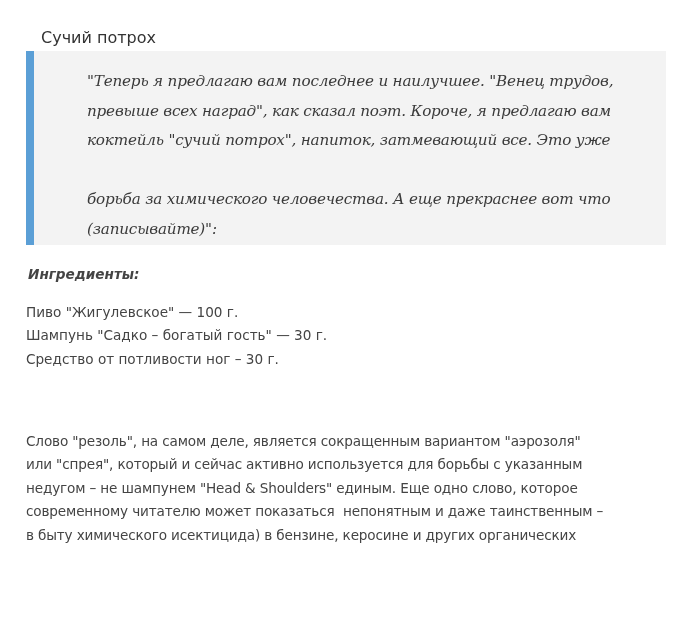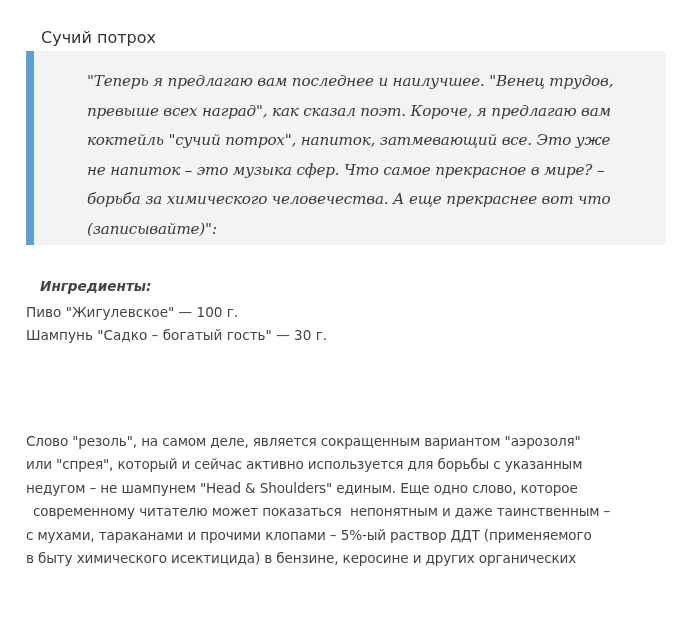--- a/index.html
+++ b/index.html
@@ -18,21 +18,21 @@
   .quote p {
     margin: 0; font-family: "DejaVu Serif", serif; font-style: italic;
     font-size: 15.2px; line-height: 29.5px; color: #3a3a3a;
     letter-spacing: -0.2px;
   }
   .body-text {
     font-family: "DejaVu Sans", sans-serif; color: #444444;
     font-size: 13.6px;
   }
   .ingr-title {
-    position: absolute; left: 26px; top: 262px; margin: 14px;
+    position: absolute; left: 26px; top: 262px; margin: 2px;
     font-weight: bold; font-style: italic; line-height: 20px;
   }
   .ingr-list {
     position: absolute; left: 26px; top: 301px; margin: 0; padding: 0;
     list-style: none; line-height: 23.4px;
   }
   .para {
     position: absolute; left: 26px; top: 430px; width: 650px; margin: 0;
     line-height: 23.4px; letter-spacing: -0.15px;
   }
@@ -41,33 +41,33 @@
 </head>
 <body>
 
 <h2 class="title">Сучий потрох</h2>
 
 <blockquote class="quote" style="margin:0;">
   <p>
     <span>"Теперь я предлагаю вам последнее и наилучшее. "Венец трудов,</span><br>
     <span>превыше всех наград", как сказал поэт. Короче, я предлагаю вам</span><br>
     <span>коктейль "сучий потрох", напиток, затмевающий все. Это уже</span><br>
-    <span>не напиток – это музыка сфер. Что самое прекрасное в мире? –</span><br>
+    <br>
     <span>борьба за химического человечества. А еще прекраснее вот что</span><br>
     <span>(записывайте)":</span>
   </p>
 </blockquote>
 
 <p class="body-text ingr-title">Ингредиенты:</p>
 
 <ul class="body-text ingr-list">
   <li>Пиво "Жигулевское" — 100 г.</li>
   <li>Шампунь "Садко – богатый гость" — 30 г.</li>
+  <li>Средство от потливости ног – 30 г.</li>
 </ul>
 
 <p class="body-text para">
   <span>Слово "резоль", на самом деле, является сокращенным вариантом "аэрозоля"</span>
   <span>или "спрея", который и сейчас активно используется для борьбы с указанным</span>
   <span>недугом – не шампунем "Head &amp; Shoulders" единым. Еще одно слово, которое</span>
-  <span style="white-space:pre;margin-left:7px;">современному читателю может показаться  непонятным и даже таинственным –</span>
-  <span>с мухами, тараканами и прочими клопами – 5%-ый раствор ДДТ (применяемого</span>
+  <span style="white-space:pre;">современному читателю может показаться  непонятным и даже таинственным –</span>
   <span>в быту химического исектицида) в бензине, керосине и других органических</span>
 </p>
 
 </body></html>

